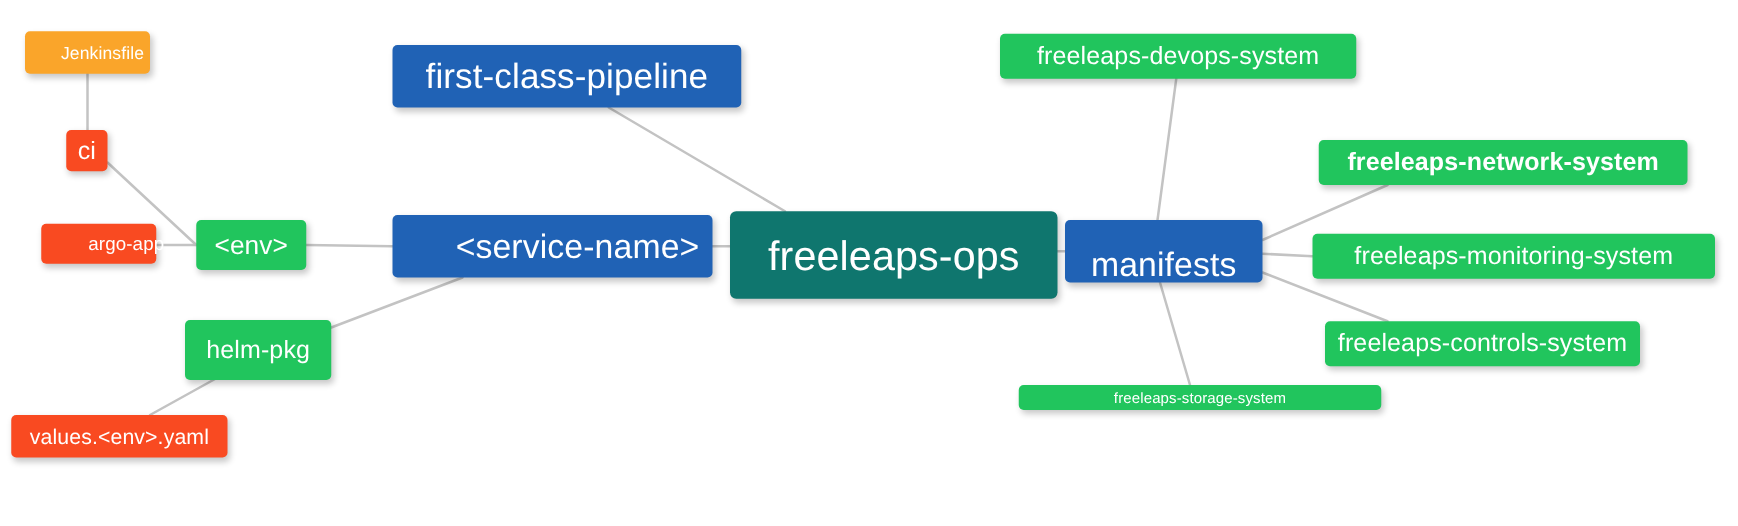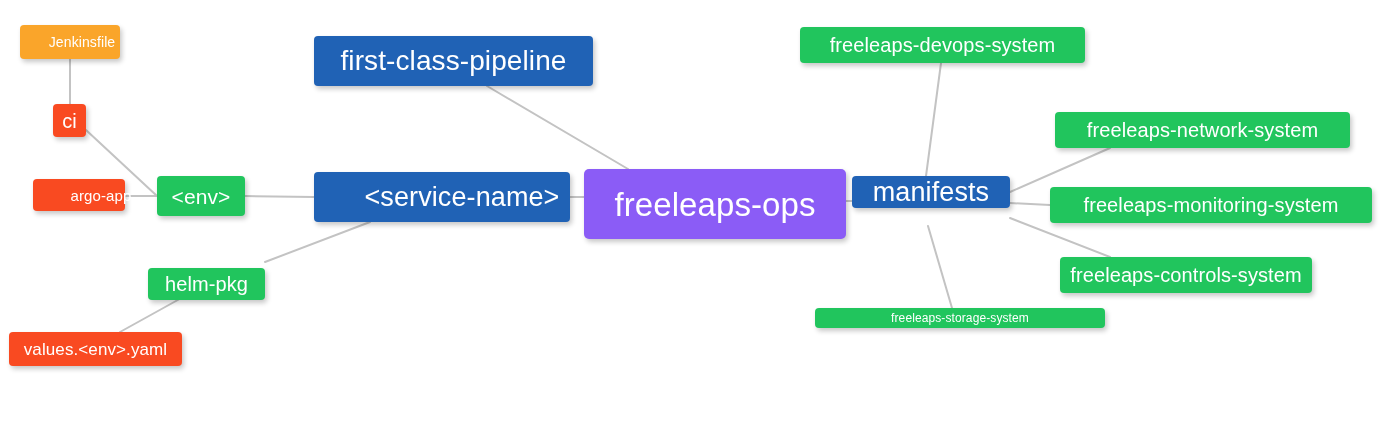--- a/index.html
+++ b/index.html
@@ -34,21 +34,21 @@
     box-sizing: border-box;
     color: #ffffff;
     white-space: nowrap;
     border-radius: 4px;
     box-shadow: 2px 3px 5px rgba(0,0,0,0.22);
     line-height: 1;
     letter-spacing: 0.1px;
     z-index: 2;
   }
   .node.root {
-    background: #8b5cf6;
+    background: #0f766e;
     border-radius: 5px;
   }
   .node.blue   { background: #2062b5; }
   .node.green  { background: #21c55d; }
   .node.red    { background: #f94a21; }
   .node.orange { background: #faa52a; }
 </style>
 </head>
 <body>
 
@@ -75,42 +75,42 @@
       </div>
       <div class="node red" style="left: 53px; top: 104px; width: 33px; height: 33px; font-size: 20px;">
         <span>ci</span>
       </div>
       <div class="node red" style="left: 33px; top: 179px; width: 92px; height: 32px; font-size: 15px; padding-left: 44px;">
         <span>argo-app</span>
       </div>
       <div class="node green" style="left: 157px; top: 176px; width: 88px; height: 40px; font-size: 21px;">
         <span>&lt;env&gt;</span>
       </div>
-      <div class="node green" style="left: 148px; top: 268px; width: 117px; height: 32px; font-size: 20px;">
+      <div class="node green" style="left: 148px; top: 256px; width: 117px; height: 48px; font-size: 20px;">
         <span>helm-pkg</span>
       </div>
       <div class="node red" style="left: 9px; top: 332px; width: 173px; height: 34px; font-size: 17px;">
         <span>values.&lt;env&gt;.yaml</span>
       </div>
       <div class="node blue" style="left: 314px; top: 36px; width: 279px; height: 50px; font-size: 28px;">
         <span>first-class-pipeline</span>
       </div>
       <div class="node blue" style="left: 314px; top: 172px; width: 256px; height: 50px; font-size: 27px; padding-left: 40px;">
         <span>&lt;service-name&gt;</span>
       </div>
       <div class="node root" style="left: 584px; top: 169px; width: 262px; height: 70px; font-size: 33px;">
         <span>freeleaps-ops</span>
       </div>
-      <div class="node blue" style="left: 852px; top: 176px; width: 158px; height: 32px; font-size: 27px;">
+      <div class="node blue" style="left: 852px; top: 176px; width: 158px; height: 50px; font-size: 27px; align-items: flex-end;">
         <span>manifests</span>
       </div>
       <div class="node green" style="left: 800px; top: 27px; width: 285px; height: 36px; font-size: 20px;">
         <span>freeleaps-devops-system</span>
       </div>
-      <div class="node green" style="left: 1055px; top: 112px; width: 295px; height: 36px; font-size: 20px;">
+      <div class="node green" style="left: 1055px; top: 112px; width: 295px; height: 36px; font-size: 20px; font-weight: bold;">
         <span>freeleaps-network-system</span>
       </div>
       <div class="node green" style="left: 1050px; top: 187px; width: 322px; height: 36px; font-size: 20px;">
         <span>freeleaps-monitoring-system</span>
       </div>
       <div class="node green" style="left: 1060px; top: 257px; width: 252px; height: 36px; font-size: 20px;">
         <span>freeleaps-controls-system</span>
       </div>
       <div class="node green" style="left: 815px; top: 308px; width: 290px; height: 20px; font-size: 12px;">
         <span>freeleaps-storage-system</span>

